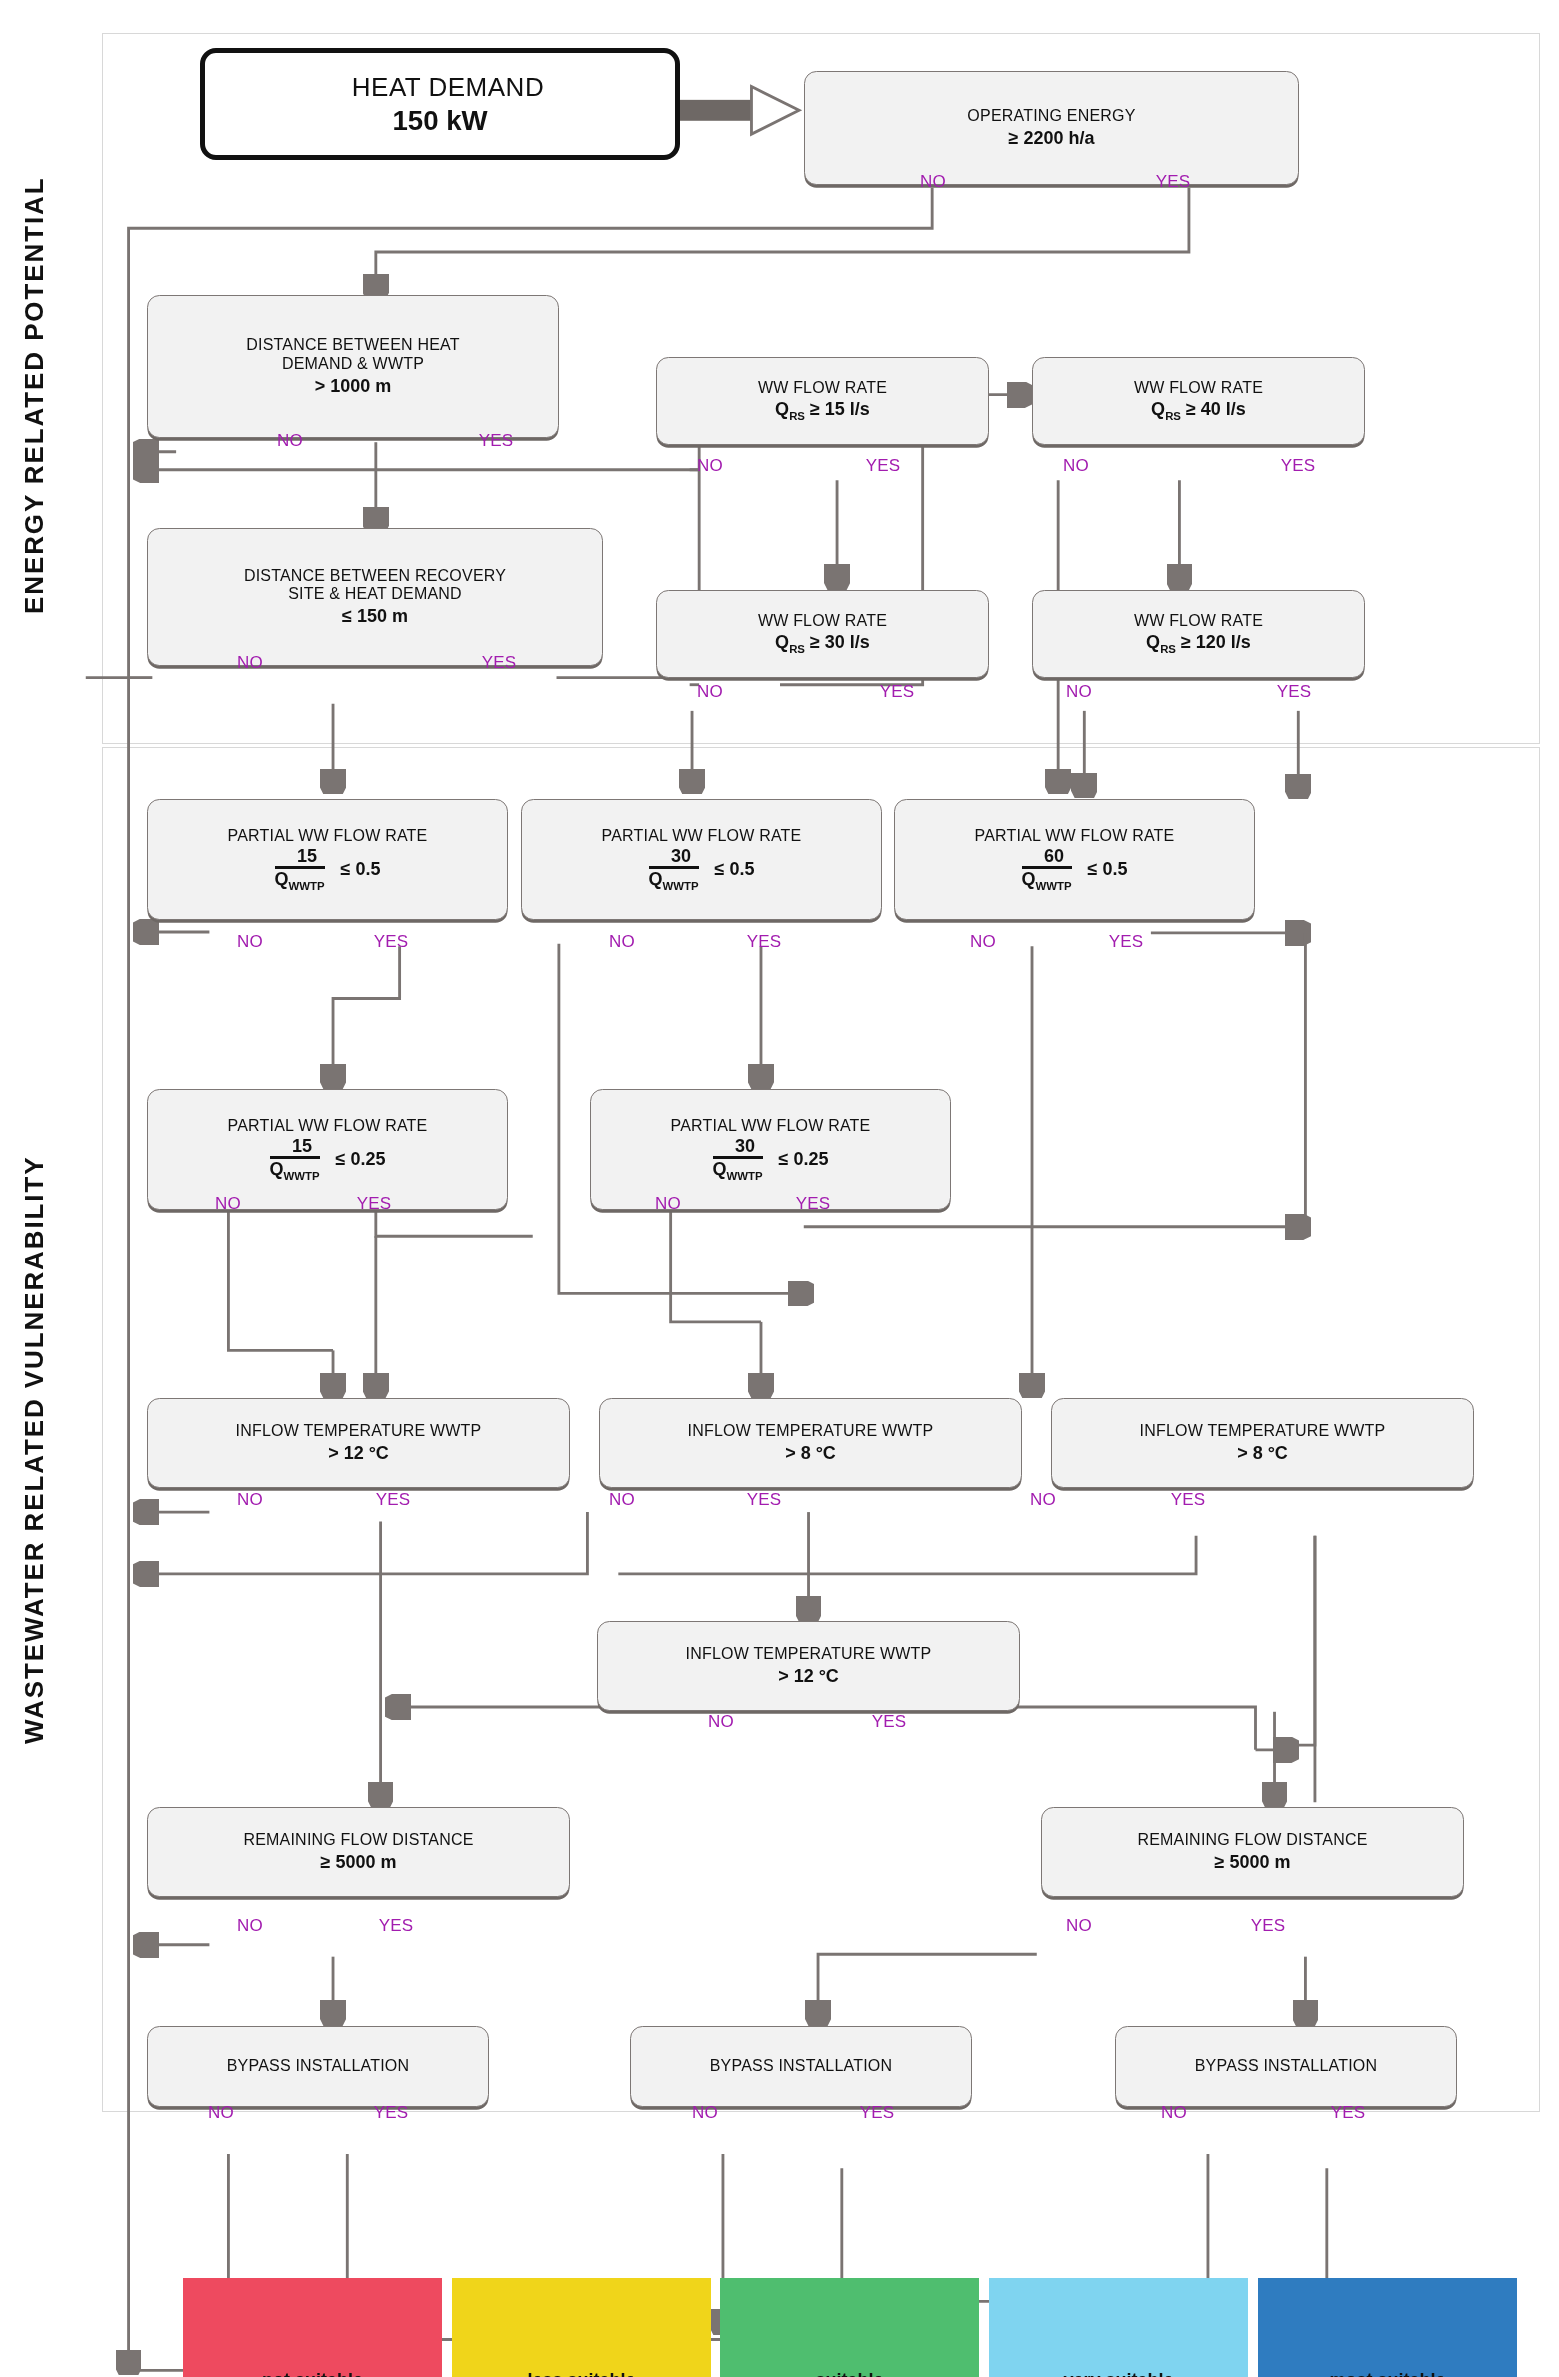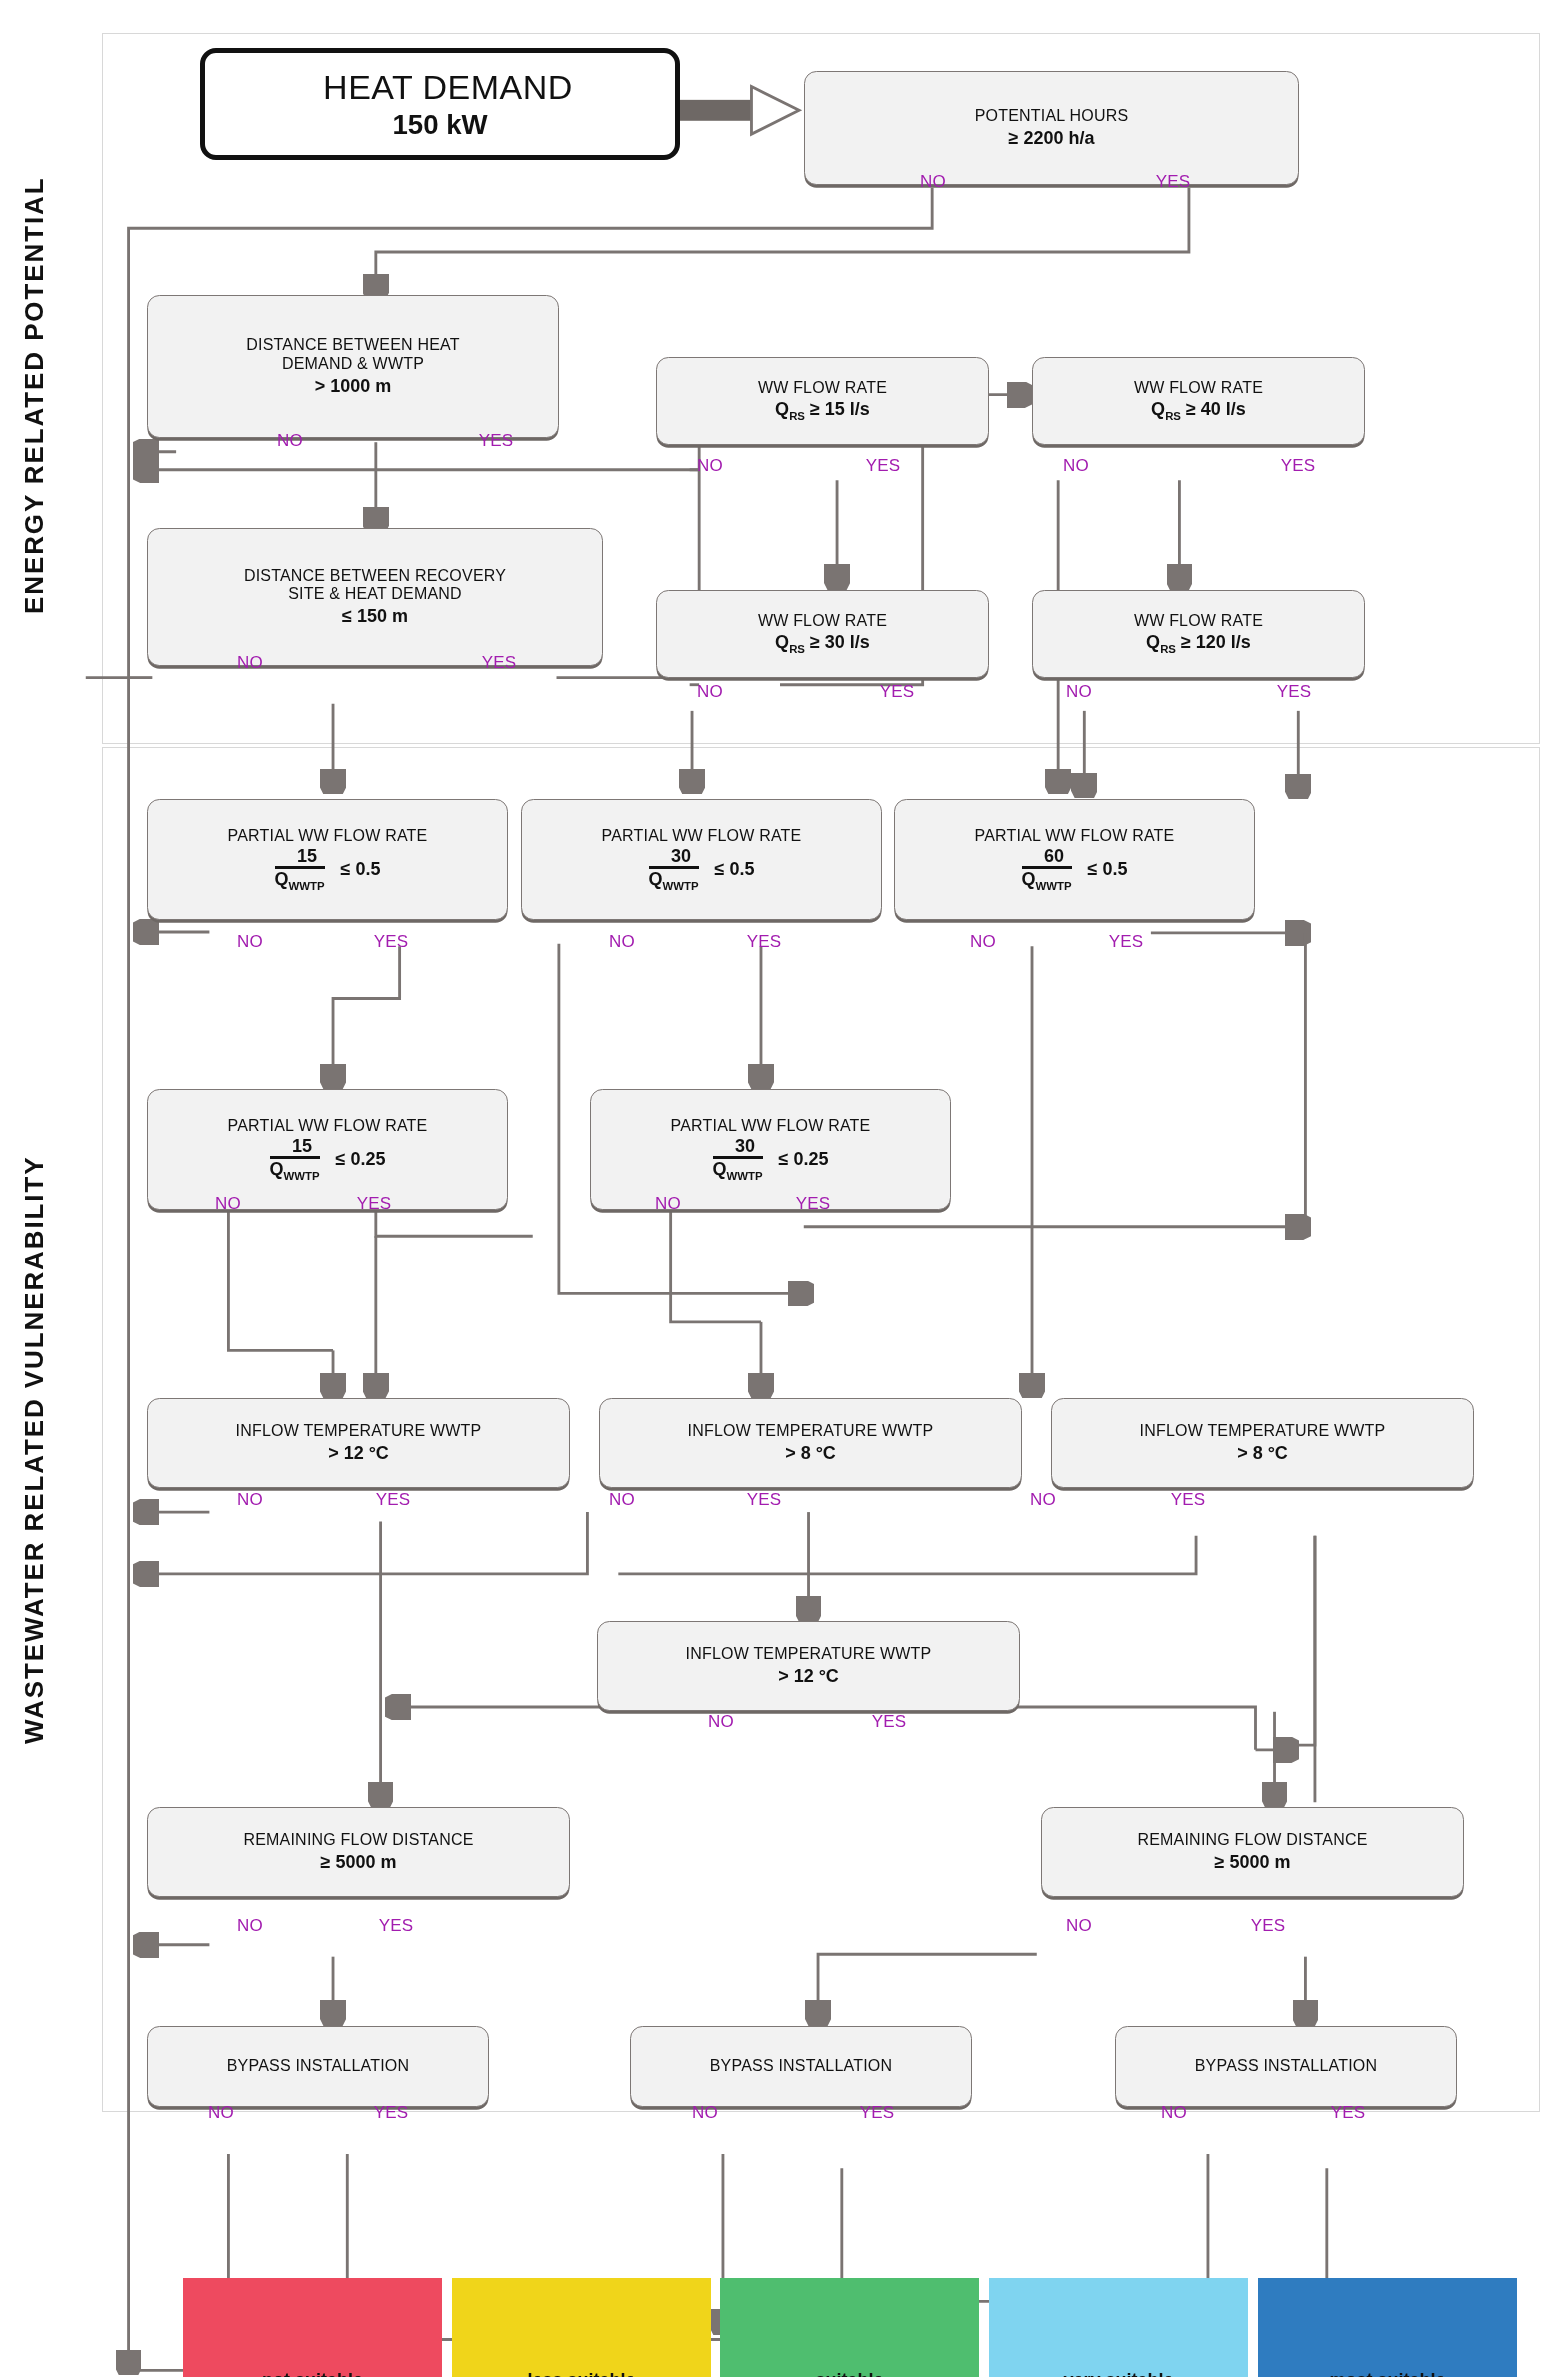--- a/index.html
+++ b/index.html
@@ -41,21 +41,21 @@
   .node .l2{font-size:18px;font-weight:bold;line-height:1.18;margin-top:1.9px;}
   .node.two .l1{font-size:16px;}
 
   
   .start-node{
     position:absolute;box-sizing:border-box;background:#ffffff;
     border:5.2px solid #111;border-radius:16px;
     display:flex;flex-direction:column;align-items:center;justify-content:center;
     text-align:center;color:#111;
   }
-  .start-node .t1{font-size:34px;letter-spacing:0.5px;margin-left:16px;}
+  .start-node .t1{font-size:26px;letter-spacing:0.5px;margin-left:16px;}
   .start-node .t2{font-size:27.6px;font-weight:bold;margin-top:2px;}
 
   
   .frac-wrap{display:flex;align-items:center;justify-content:center;margin-top:1px;}
   .frac{display:inline-flex;flex-direction:column;align-items:flex-end;line-height:1;}
   .frac .num{font-size:18px;font-weight:bold;padding:0 7.6px;}
   .frac .bar{height:2.4px;background:#111;width:100%;min-width:46px;margin:1.4px 0;}
   .frac .den{font-size:18px;font-weight:bold;}
   .frac .den sub{font-size:11.4px;font-weight:bold;}
   .frac-rhs{font-size:18px;font-weight:bold;margin-left:16px;align-self:center;}
@@ -212,21 +212,21 @@
 
     <path d="M270,4985 L430,4985" marker-end="url(#ah)"></path>
   </svg>
 
   <div class="start-node" style="left:200px;top:48px;width:480px;height:112px;">
     <div class="t1">HEAT DEMAND</div>
     <div class="t2">150 kW</div>
   </div>
 
   <div class="node" style="left:804px;top:71px;width:495px;height:114px;">
-    <div class="l1">POTENTIAL HOURS</div>
+    <div class="l1">OPERATING ENERGY</div>
     <div class="l2">≥ 2200 h/a</div>
   </div>
 
   <div class="node two" style="left:147px;top:295px;width:412px;height:143px;">
     <div class="l1">DISTANCE BETWEEN HEAT</div>
     <div class="l1">DEMAND &amp; WWTP</div>
     <div class="l2">&gt; 1000 m</div>
   </div>
 
   <div class="node two" style="left:147px;top:528px;width:456px;height:138px;">

